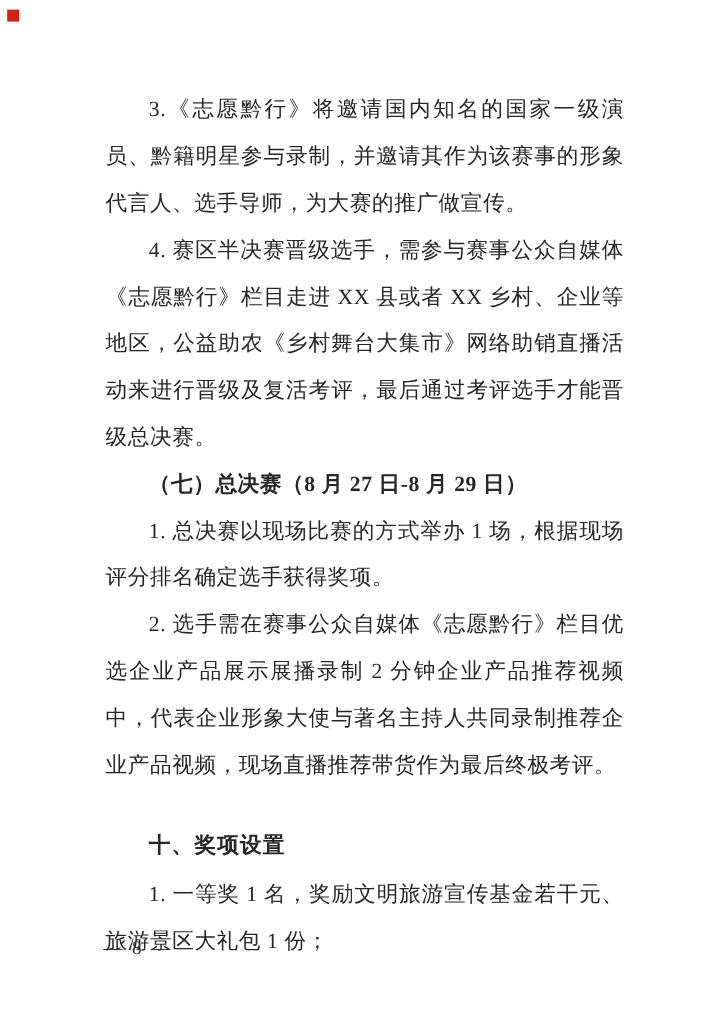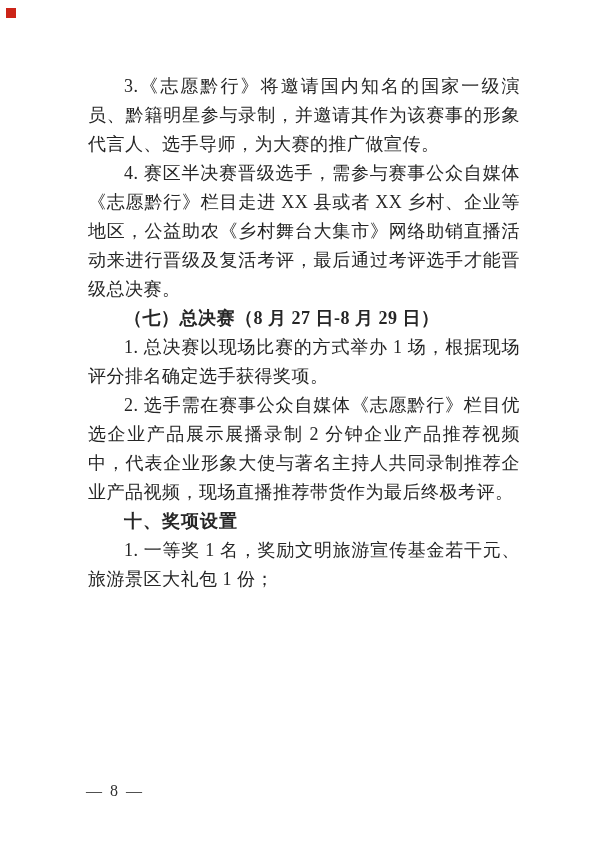--- a/index.html
+++ b/index.html
@@ -33,33 +33,34 @@
   .text-block {
     position: absolute;
     left: 88px;
     top: 72px;
     width: 432px;
     color: #262626;
   }
   .text-block p {
     margin: 0;
     font-size: 18px;
-    line-height: 29px;
+    line-height: 39px;
     text-align: justify;
     text-indent: 2em;
     letter-spacing: 0.5px;
     word-break: break-all;
   }
   .text-block p.heading-kai {
     font-weight: bold;
   }
   .text-block p.heading-hei {
-    font-family: Liberation Sans, sans-serif;
+    font-family: Liberation Mono, monospace;
     font-weight: bold;
     letter-spacing: 1px;
+    margin-top: 30px;
   }
   .page-footer {
     position: absolute;
     left: 86px;
     top: 782px;
     font-size: 16px;
     letter-spacing: 2px;
     color: #303030;
     font-family: "Liberation Serif", "DejaVu Serif", serif;
   }

